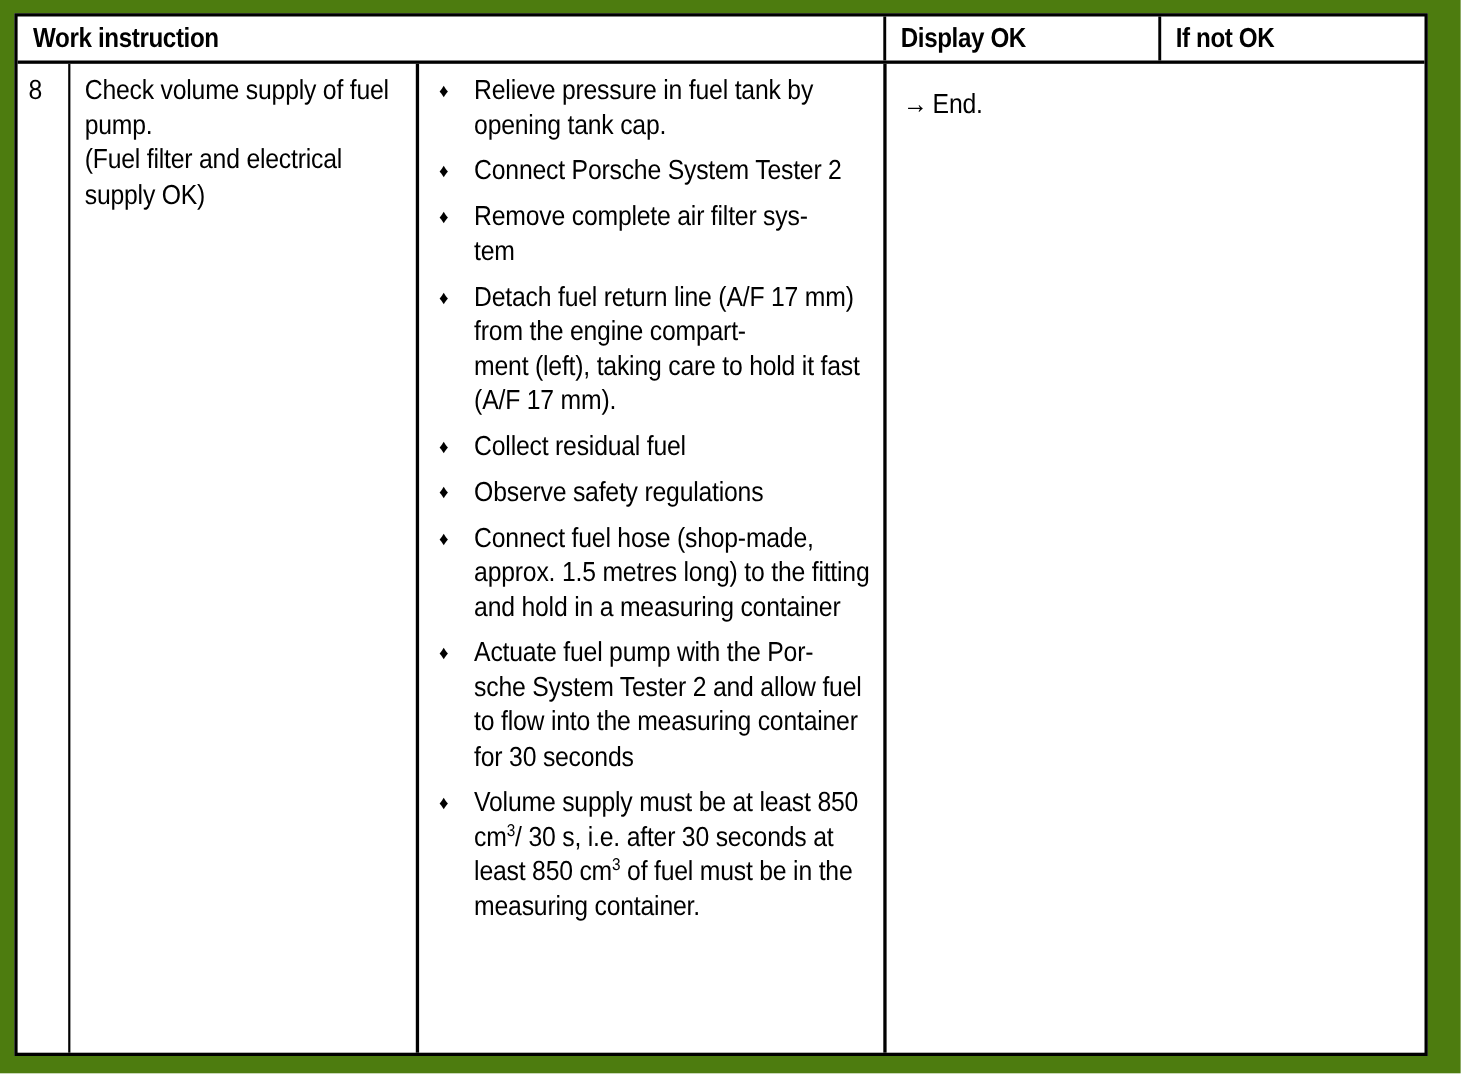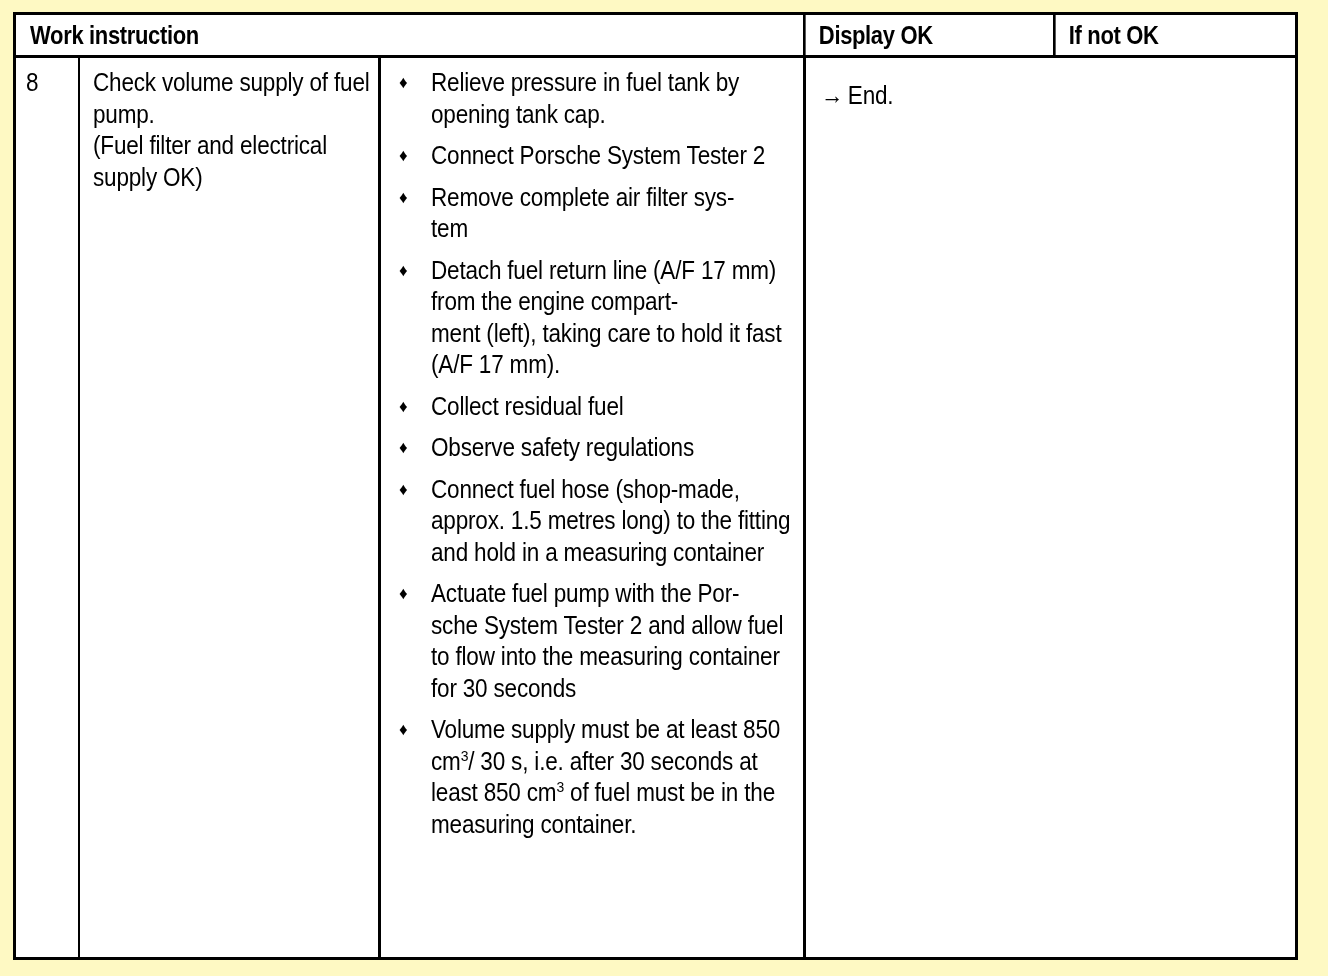--- a/index.html
+++ b/index.html
@@ -14,21 +14,21 @@
     font-family: "Liberation Sans", "DejaVu Sans", sans-serif;
     color: #000000;
     overflow: hidden;
   }
 
   
   .page {
     position: relative;
     width: 1328px;
     height: 976px;
-    background: #fef9c3;
+    background: #4d7c0f;
   }
 
   .table-frame {
     position: absolute;
     left: 13px;
     top: 12px;
     width: 1285px;   
     height: 948px;   
     box-sizing: border-box;
     border: 3px solid #000000;
@@ -77,21 +77,21 @@
     position: absolute;
     top: 0;
     bottom: 0;
     box-sizing: border-box;
     font-size: 25px;
     line-height: 31.5px;
     letter-spacing: -0.2px;
   }
   .bc-num  { left: 0px;   width: 46px;  padding: 9px 0 0 10px; }
   .bc-task { left: 46px;  width: 316px; padding: 9px 10px 0 13px;
-             border-left: 2px solid #000000; margin-left: 16px; }
+             border-left: 2px solid #000000; }
   .bc-steps{ left: 362px; width: 425px; padding: 9px 8px 0 12px;
              border-left: 3px solid #000000; }
   .bc-ok   { left: 787px; width: 253px; padding: 22px 8px 0 15px;
              border-left: 3px solid #000000; }
   .bc-notok{ left: 1040px; width: 239px; padding: 9px 8px 0 15px; }
 
   
   .cond {
     display: block;
     transform: scaleX(0.9);

